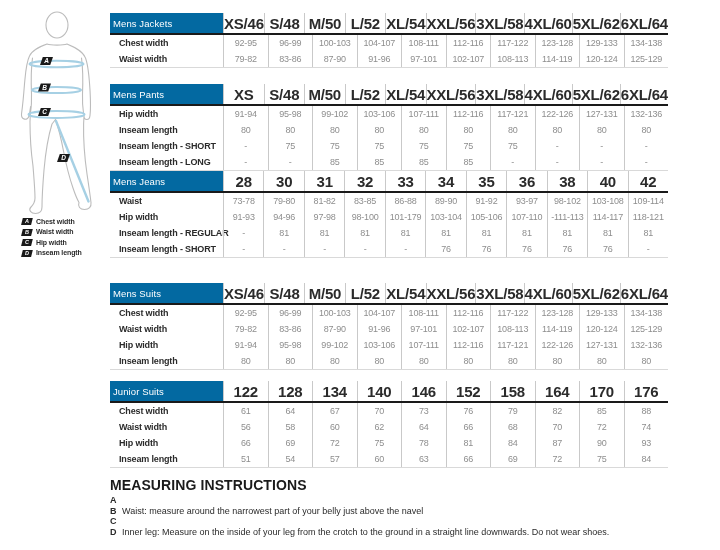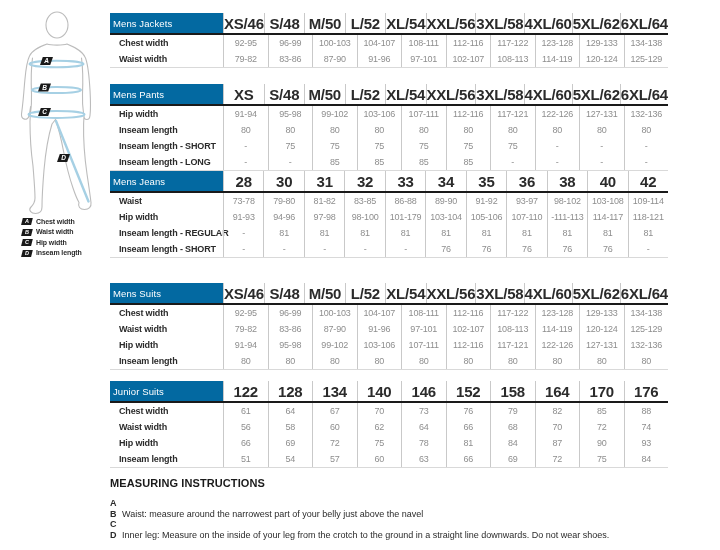--- a/index.html
+++ b/index.html
@@ -22,21 +22,21 @@
     display:flex;align-items:center;padding-left:3px;box-sizing:border-box;letter-spacing:0.1px;white-space:nowrap}
   .size-cell{flex:1;display:flex;align-items:center;justify-content:center;font-size:15px;font-weight:bold;
     color:#2b2b2b;border-left:1px solid #c9c9c9;letter-spacing:-0.2px}
   .tbl-row{display:flex;height:16px}
   .row-label{flex:0 0 113px;width:113px;display:flex;align-items:center;padding-left:9px;box-sizing:border-box;
     font-size:9px;font-weight:bold;color:#2b2b2b;letter-spacing:-0.15px;white-space:nowrap}
   .val-cell{flex:1;display:flex;align-items:center;justify-content:center;font-size:9px;color:#8e8e8e;
     border-left:1px solid #c9c9c9;letter-spacing:-0.2px}
   
   #instructions{position:absolute;left:110px;top:477px;width:580px}
-  .instr-title{font-size:11px;font-weight:bold;color:#1a1a1a;margin-bottom:9px;letter-spacing:0.1px}
+  .instr-title{font-size:14px;font-weight:bold;color:#1a1a1a;margin-bottom:2px;letter-spacing:0.1px}
   .instr-line{display:flex;font-size:9px;color:#2b2b2b;line-height:10.6px}
   .instr-key{flex:0 0 12px;width:12px;font-weight:bold}
 </style>
 </head>
 <body>
 
 <svg id="figure-svg" width="110" height="212" viewBox="0 0 110 212">
   <g fill="none" stroke="#bcbcbc" stroke-width="1.1" stroke-linejoin="round" stroke-linecap="round">
     <ellipse cx="57" cy="21" rx="11" ry="13"></ellipse>
     <path d="

